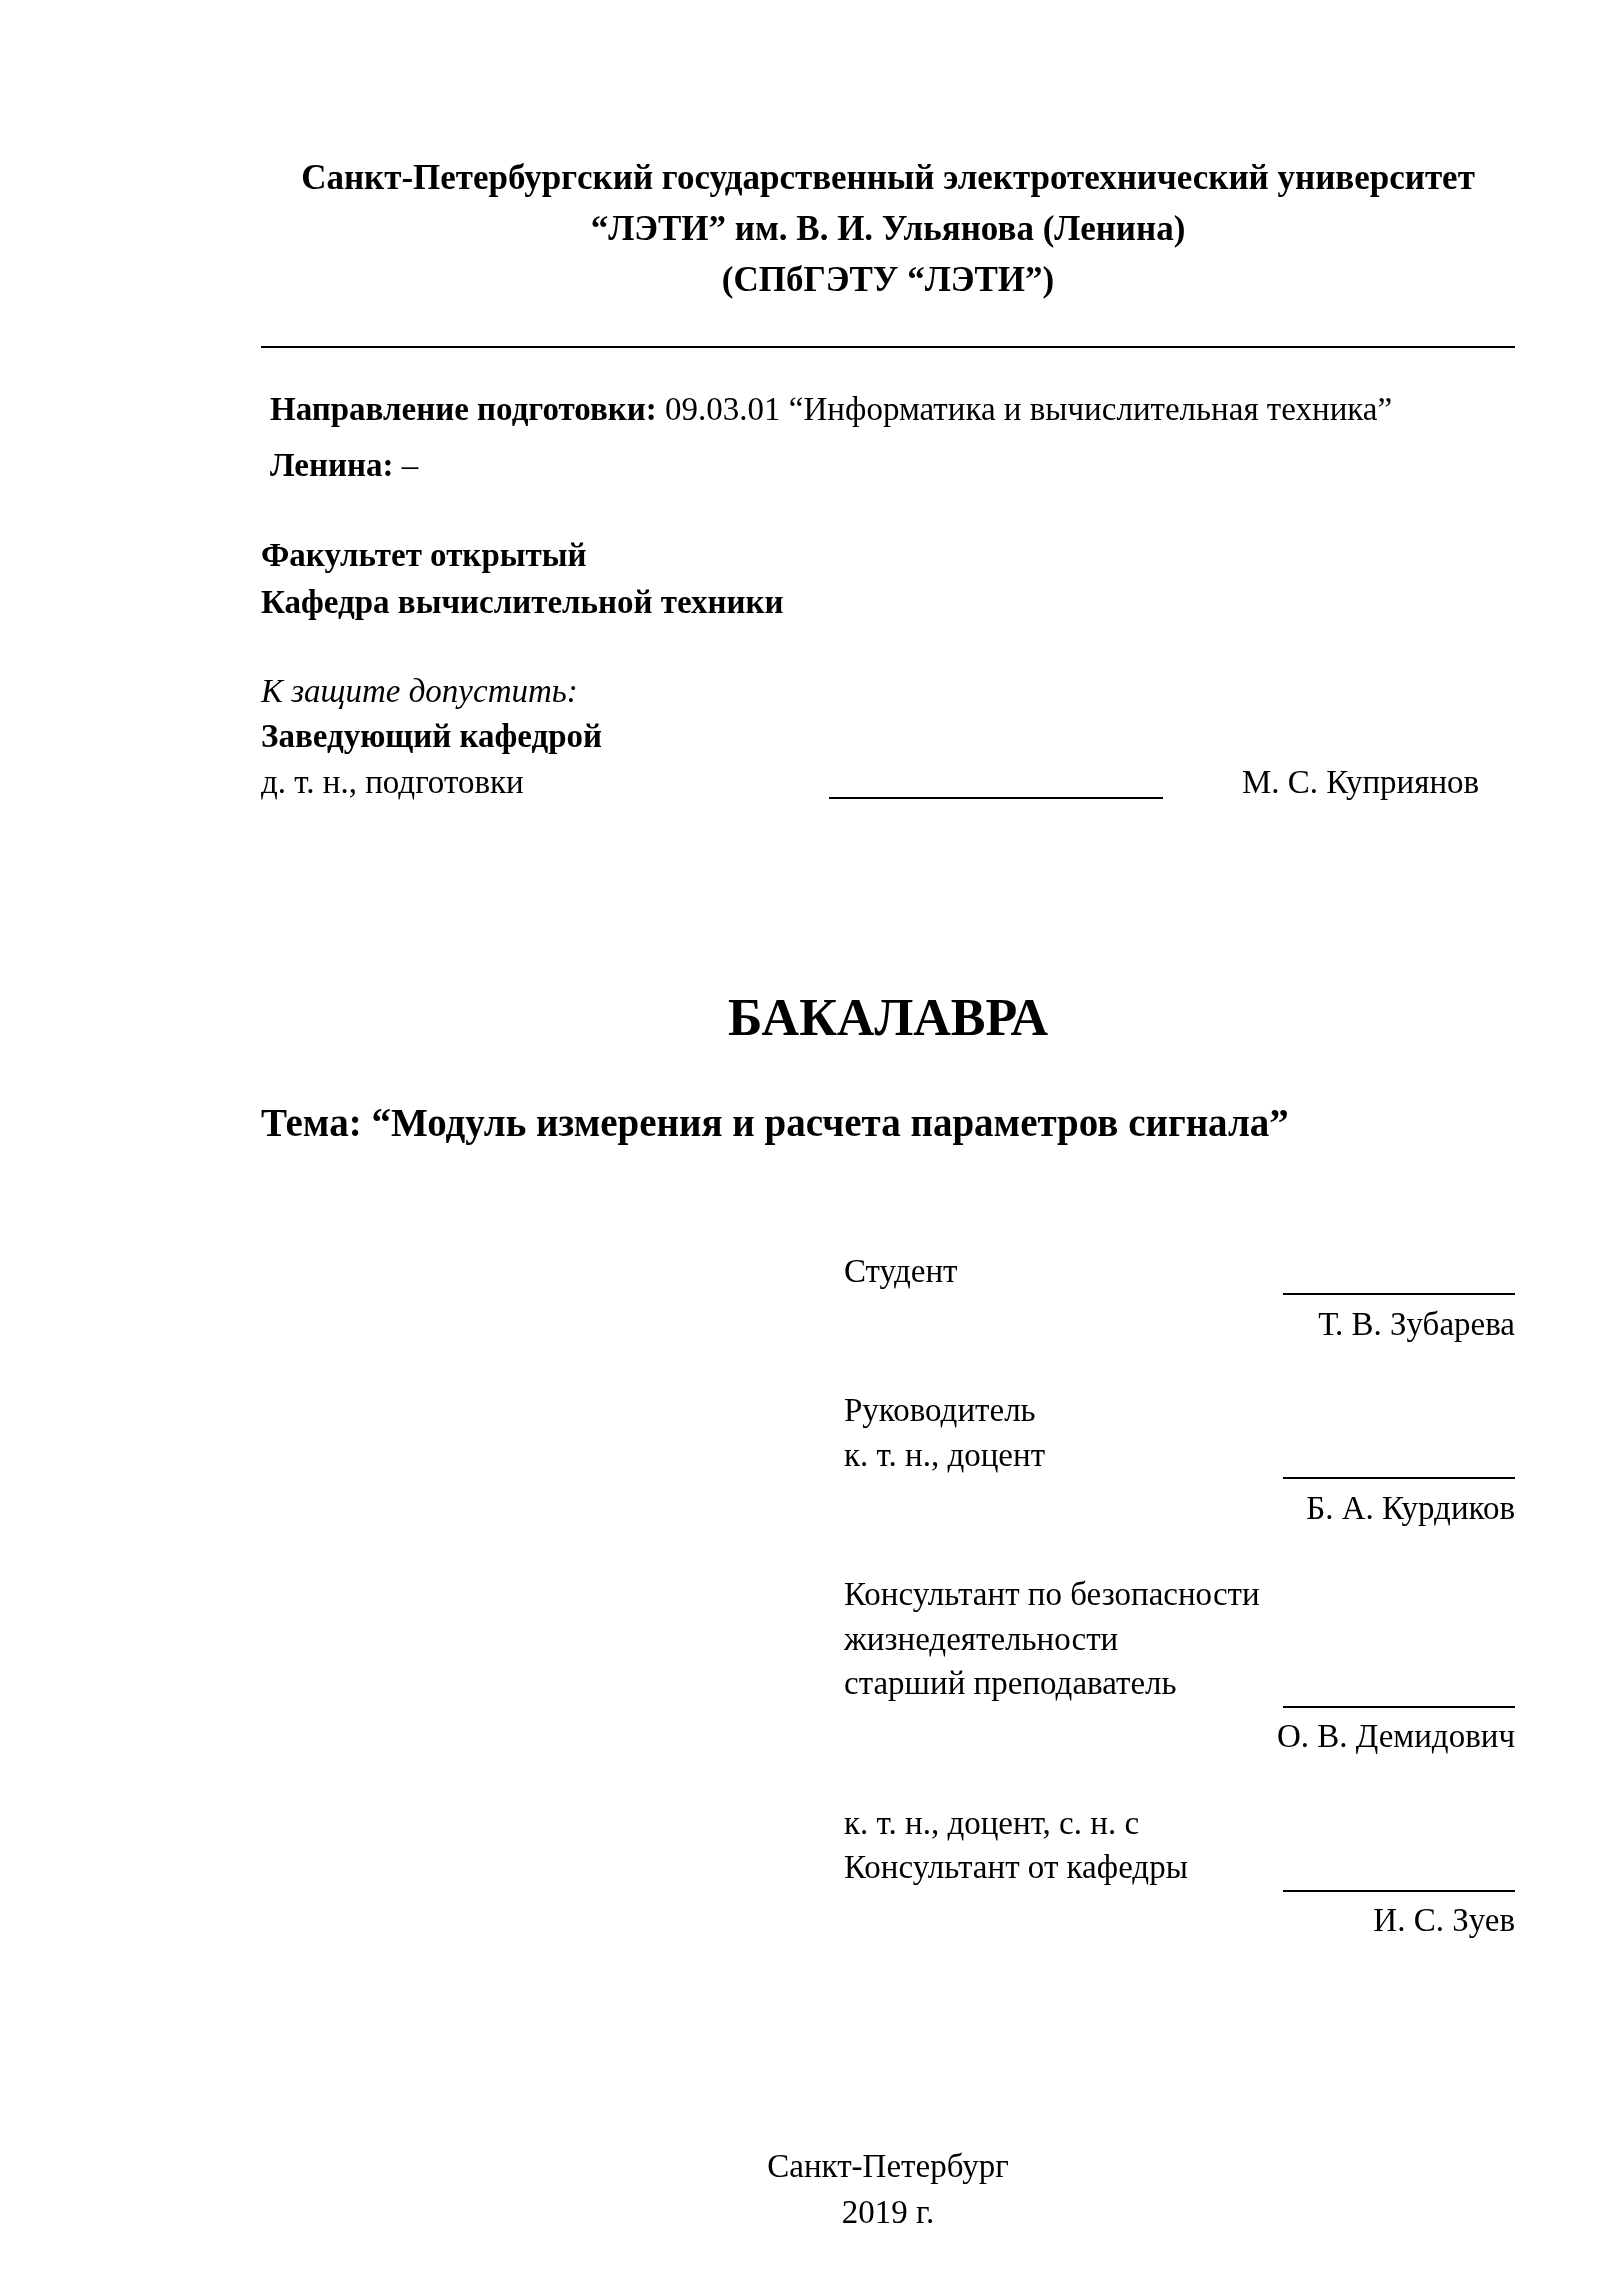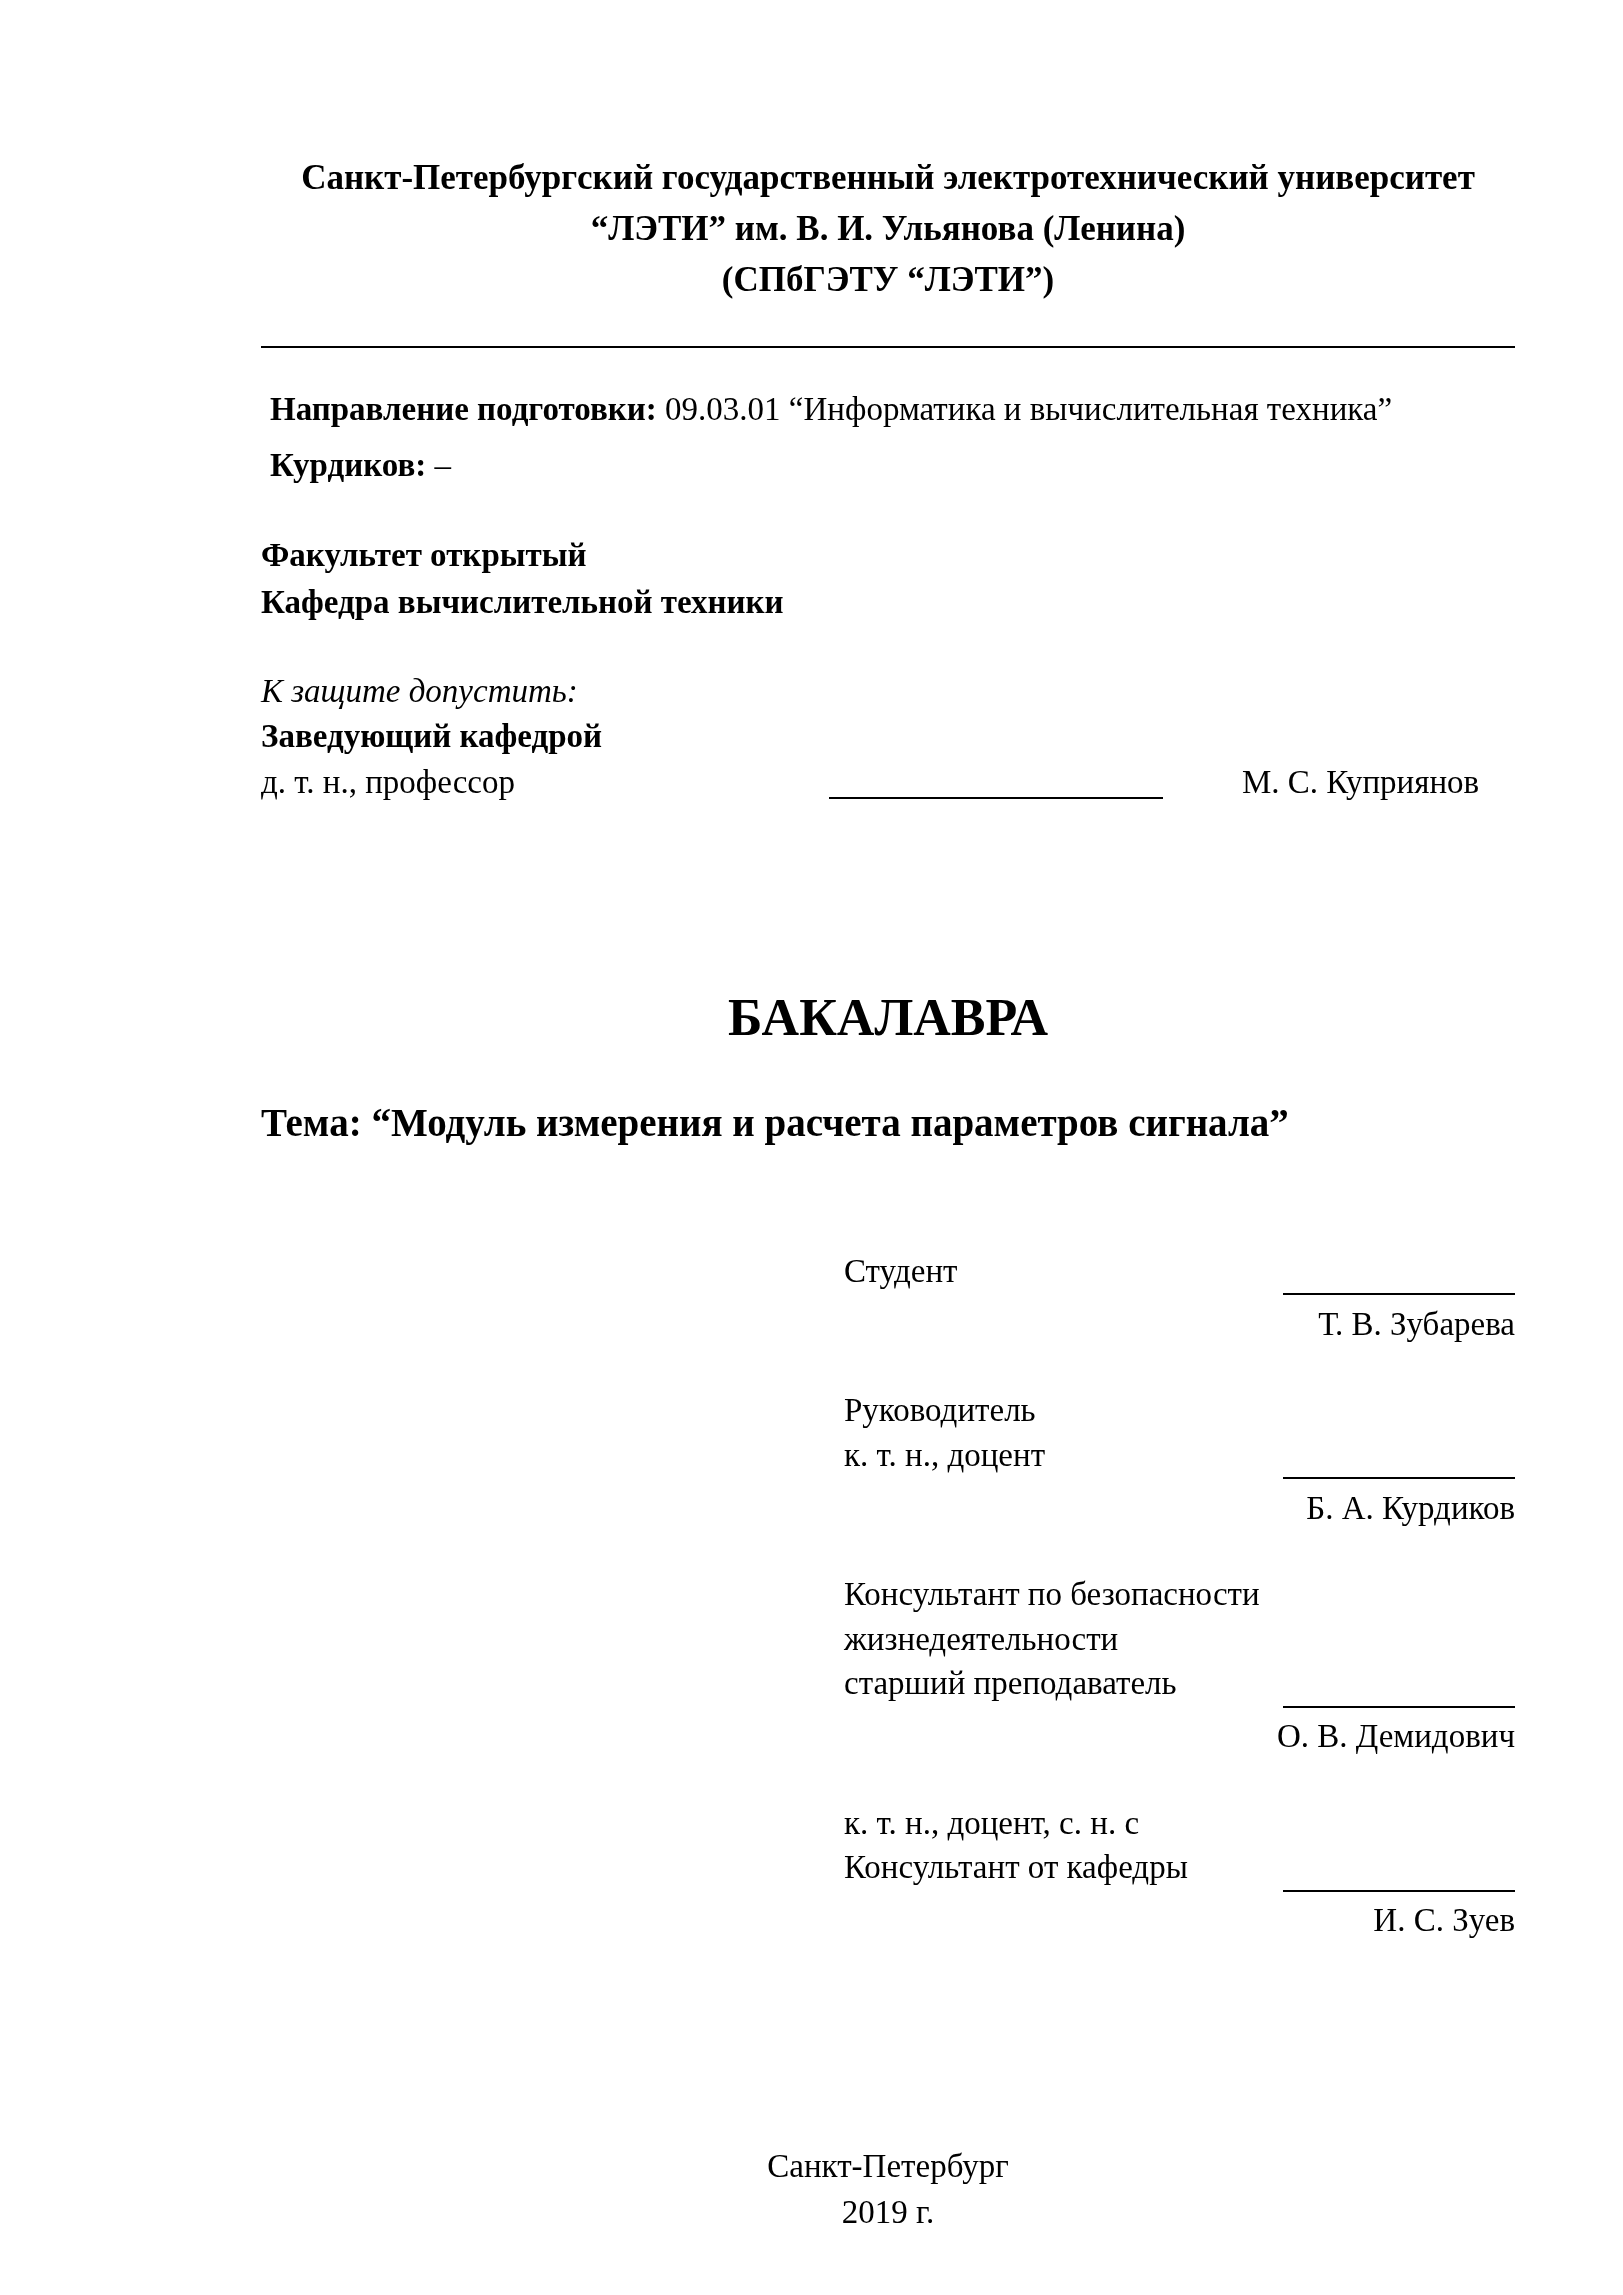--- a/index.html
+++ b/index.html
@@ -85,33 +85,33 @@
   <header class="uni-header">
     <div>Санкт-Петербургский государственный электротехнический университет</div>
     <div>“ЛЭТИ” им. В. И. Ульянова (Ленина)</div>
     <div>(СПбГЭТУ “ЛЭТИ”)</div>
   </header>
 
   <div class="rule"></div>
 
   <div class="program">
     <p class="field-line"><span class="b">Направление подготовки:</span> <span>09.03.01 “Информатика и вычислительная техника”</span></p>
-    <p class="field-line"><span class="b">Курдиков:</span> <span>–</span></p>
+    <p class="field-line"><span class="b">Ленина:</span> <span>–</span></p>
   </div>
 
   <div class="faculty-block">
     <div>Факультет открытый</div>
     <div>Кафедра вычислительной техники</div>
   </div>
 
   <div class="approval">
     <div class="italic">К защите допустить:</div>
     <div class="b">Заведующий кафедрой</div>
     <div class="head-row">
-      <div class="head-degree">д. т. н., профессор</div>
+      <div class="head-degree">д. т. н., подготовки</div>
       <div class="head-line"></div>
       <div class="head-name">М. С. Куприянов</div>
     </div>
   </div>
 
   <div class="main-title">
     <div>БАКАЛАВРА</div>
   </div>
 
   <p class="topic"><span>Тема:</span> <span>“Модуль измерения и расчета параметров сигнала”</span></p>

